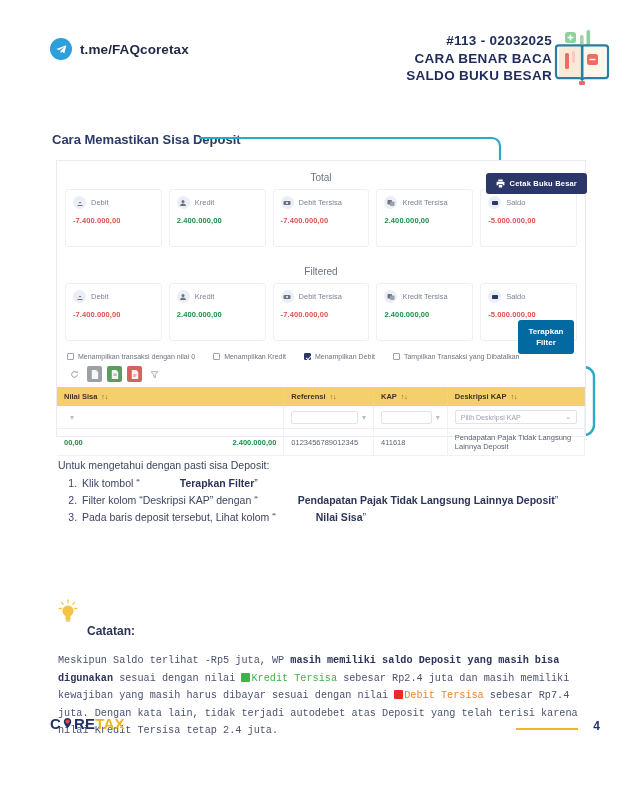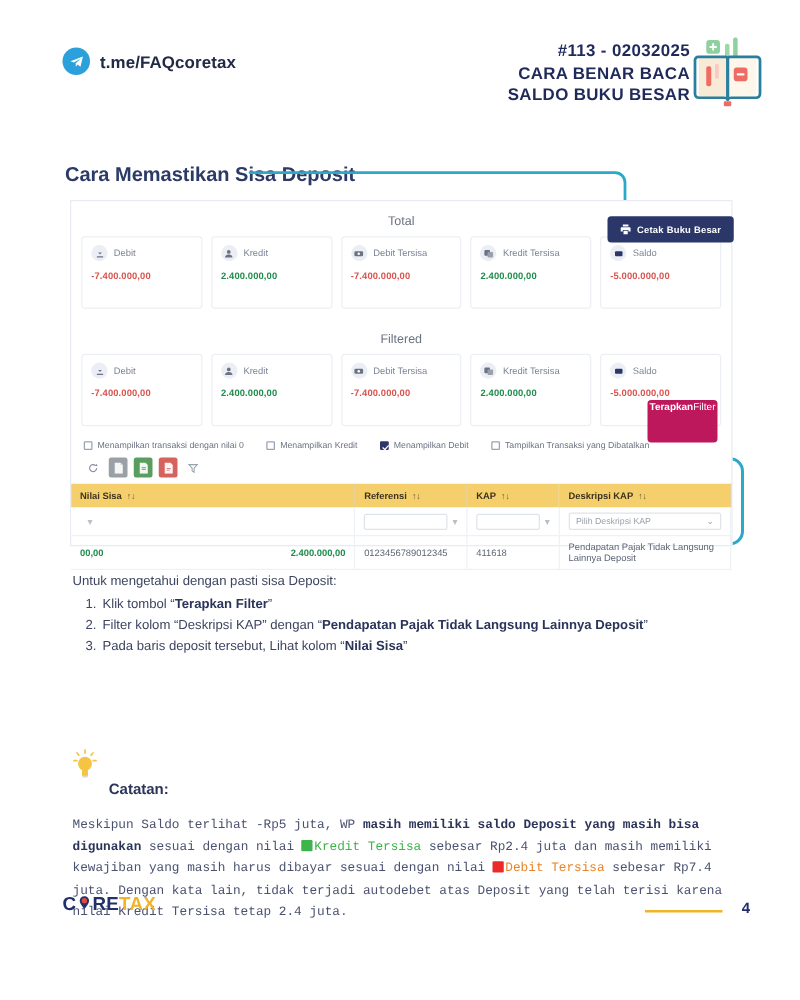--- a/index.html
+++ b/index.html
@@ -19,21 +19,21 @@
              display: flex; align-items: center; justify-content: center; }
   .tg-icon svg { display: block; }
   .tg-text { font-size: 13.5px; font-weight: 700; color: #222b45; letter-spacing: .1px; }
 
   .hdr-right { position: absolute; right: 88px; top: 32px; text-align: right; }
   .hdr-code { font-size: 13.5px; font-weight: 700; color: #1f2a5a; letter-spacing: .3px; line-height: 18px; }
   .hdr-t1, .hdr-t2 { font-size: 13.5px; font-weight: 700; color: #1f2a5a; letter-spacing: .3px; line-height: 17px; }
   .book-icon { position: absolute; right: 30px; top: 26px; width: 56px; height: 62px; }
 
   
-  .sec-title { position: absolute; left: 52px; top: 132px; font-size: 16px; font-weight: 700; color: #2b3a66; }
+  .sec-title { position: absolute; left: 52px; top: 132px; font-size: 13px; font-weight: 700; color: #2b3a66; }
   .callout-svg { position: absolute; left: 0; top: 120px; width: 640px; height: 330px; pointer-events: none; }
 
   
   .panel { position: absolute; left: 56px; top: 160px; width: 530px; height: 277px;
            background: #ffffff; border: 1px solid #e8ecf2; }
 
   .print-btn { position: absolute; right: -2px; top: 12px; background: #2b3768; color: #fff;
                font-size: 7.5px; font-weight: 700; padding: 6px 10px; border-radius: 3px;
                display: flex; align-items: center; gap: 5px; letter-spacing: .2px; }
   .print-btn svg { display: block; }
@@ -86,21 +86,21 @@
   .datarow td { height: 19px; color: #5b6475; }
   .val-green { color: #1e8c4a; font-weight: 700; text-align: right; }
   .val-ref { color: #8a93a3; }
   .col-desc { color: #5b6475; }
 
   
   .instr { position: absolute; left: 58px; top: 457px; width: 545px; color: #3d4560; }
   .instr .lead { font-size: 10.5px; line-height: 16px; }
   .instr ol { margin: 2px 0 0 22px; }
   .instr li { font-size: 10.5px; line-height: 17px; padding-left: 2px; }
-  .instr b { font-weight: 700; color: #2b3459; }
+  .instr b { font-weight: 700; color: #2b3459; margin-left: 40px; }
 
   
   .note { position: absolute; left: 58px; top: 586px; width: 530px; }
   .note-head { display: flex; align-items: center; gap: 9px; }
   .bulb { width: 20px; height: 26px; }
   .note-title { font-size: 12px; font-weight: 700; color: #2b3459; margin-top: 38px; }
   .note-body { margin-top: 14px; font-size: 10.2px; line-height: 17.5px; color: #4a5270; font-family: Liberation Mono, monospace; }
   .note-body b { font-weight: 700; color: #2b3459; }
   .sw { display: inline-block; width: 9px; height: 9px; border-radius: 1px;
         vertical-align: -1px; margin-right: 1px; }
@@ -420,23 +420,23 @@
             </div>
           </td>
           <td class="val-ref">0123456789012345</td>
           <td>411618</td>
           <td class="col-desc">Pendapatan Pajak Tidak Langsung Lainnya Deposit</td>
         </tr>
       </tbody>
     </table>
   </div>
 
-  <div style="position:absolute;left:518px;top:320px;width:56px;height:34px;background:#be185d;border-radius:3px;display:flex;flex-direction:row;justify-content:center;line-height:11px">
+  <div style="position:absolute;left:518px;top:320px;width:56px;height:34px;background:#0369a1;border-radius:3px;display:flex;flex-direction:column;align-items:center;justify-content:center;line-height:11px">
     <span style="color:#fff;font-size:8px;font-weight:700">Terapkan</span>
-    <span style="color:#fff;font-size:8px;font-weight:400">Filter</span>
+    <span style="color:#fff;font-size:8px;font-weight:700">Filter</span>
   </div>
 
   <div class="instr">
     <div class="lead">Untuk mengetahui dengan pasti sisa Deposit:</div>
     <ol>
       <li><span>Klik tombol “</span><b>Terapkan Filter</b><span>”</span></li>
       <li><span>Filter kolom “Deskripsi KAP” dengan “</span><b>Pendapatan Pajak Tidak Langsung Lainnya Deposit</b><span>”</span></li>
       <li><span>Pada baris deposit tersebut, Lihat kolom “</span><b>Nilai Sisa</b><span>”</span></li>
     </ol>
   </div>

